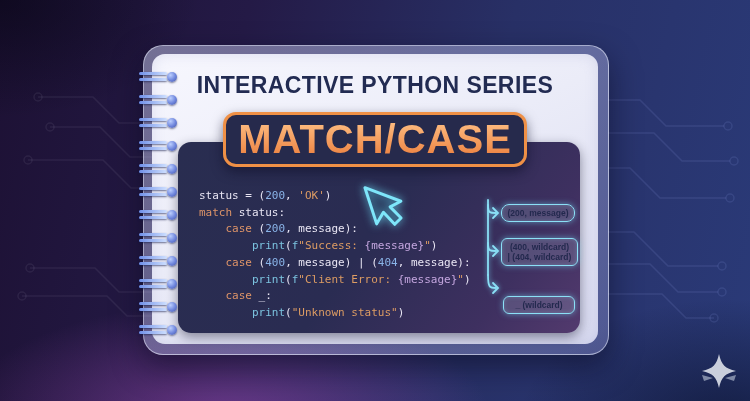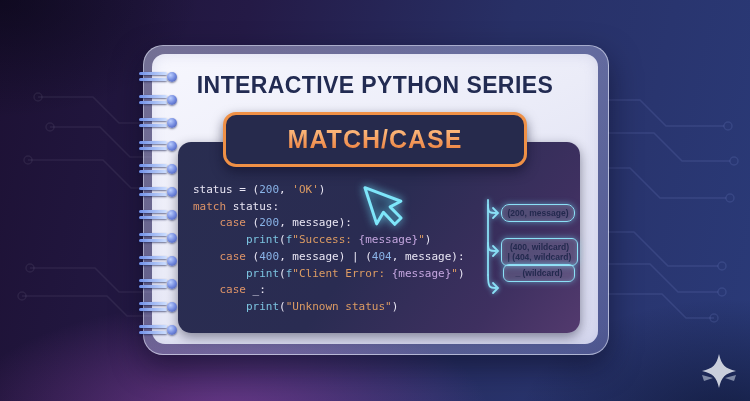--- a/index.html
+++ b/index.html
@@ -29,47 +29,47 @@
     position:absolute;left:152px;top:72px;width:446px;text-align:center;
     font-size:23px;font-weight:700;letter-spacing:0.4px;color:#222b52;
   }
   .badge{
     position:absolute;left:223px;top:112px;width:298px;height:49px;border-radius:13px;
     background:#262a4c;border:3px solid #ef9046;
     display:flex;align-items:center;justify-content:center;
     box-shadow:0 5px 12px rgba(12,12,38,0.55);
   }
   .badge-text{
-    font-size:25px;font-weight:700;letter-spacing:1px;color:#f59d58;
+    font-size:40px;font-weight:700;letter-spacing:1px;color:#f59d58;
     background:linear-gradient(180deg,#fcb97d 15%,#ec8140 90%);
     -webkit-background-clip:text;background-clip:text;text-decoration:underline;-webkit-text-fill-color:transparent;
   }
   .codeblock{
     position:absolute;left:178px;top:142px;width:402px;height:191px;border-radius:13px;
     background:linear-gradient(125deg,#292d50 0%,#2a2c52 48%,#3e3060 80%,#533a6e 100%);
     box-shadow:0 4px 12px rgba(12,12,36,0.45);
   }
   .code-lines{
-    position:absolute;left:193px;top:182px;margin:0;
+    position:absolute;left:193px;top:182px;margin:6px;
     font-family:"DejaVu Sans Mono",monospace;font-size:11px;line-height:16.7px;
     white-space:pre;
   }
   
   .flow-box{
     position:absolute;box-sizing:border-box;border:1.5px solid #8be0f6;border-radius:6px;
     background:rgba(214,236,250,0.16);
     color:#23294e;font-size:8.5px;font-weight:700;text-align:center;
     display:flex;flex-direction:column;justify-content:center;
     box-shadow:0 0 6px rgba(120,220,250,0.55), inset 0 0 4px rgba(150,225,250,0.25);
     line-height:10.5px;white-space:nowrap;
   }
   .flow-root{left:468px;top:182px;width:73px;height:18px;}
   .flow-b1{left:501px;top:204px;width:74px;height:18px;border-radius:8px;}
   .flow-b2{left:501px;top:238px;width:77px;height:28px;}
-  .flow-b3{left:503px;top:264px;width:72px;height:18px;}
+  .flow-b3{left:503px;top:296px;width:72px;height:18px;}
   .flow-connectors{position:absolute;left:455px;top:175px;}
   
   .coil{position:absolute;left:139px;width:38px;height:11px;}
   .coil .bar{
     position:absolute;left:0;width:28px;height:3px;border-radius:2px;
     background:linear-gradient(90deg,#6f8fe8,#cfe0ff);
     box-shadow:0 1px 2px rgba(16,24,70,0.6);
   }
   .coil .bar.b2{top:6px;}
   .coil .dot{

